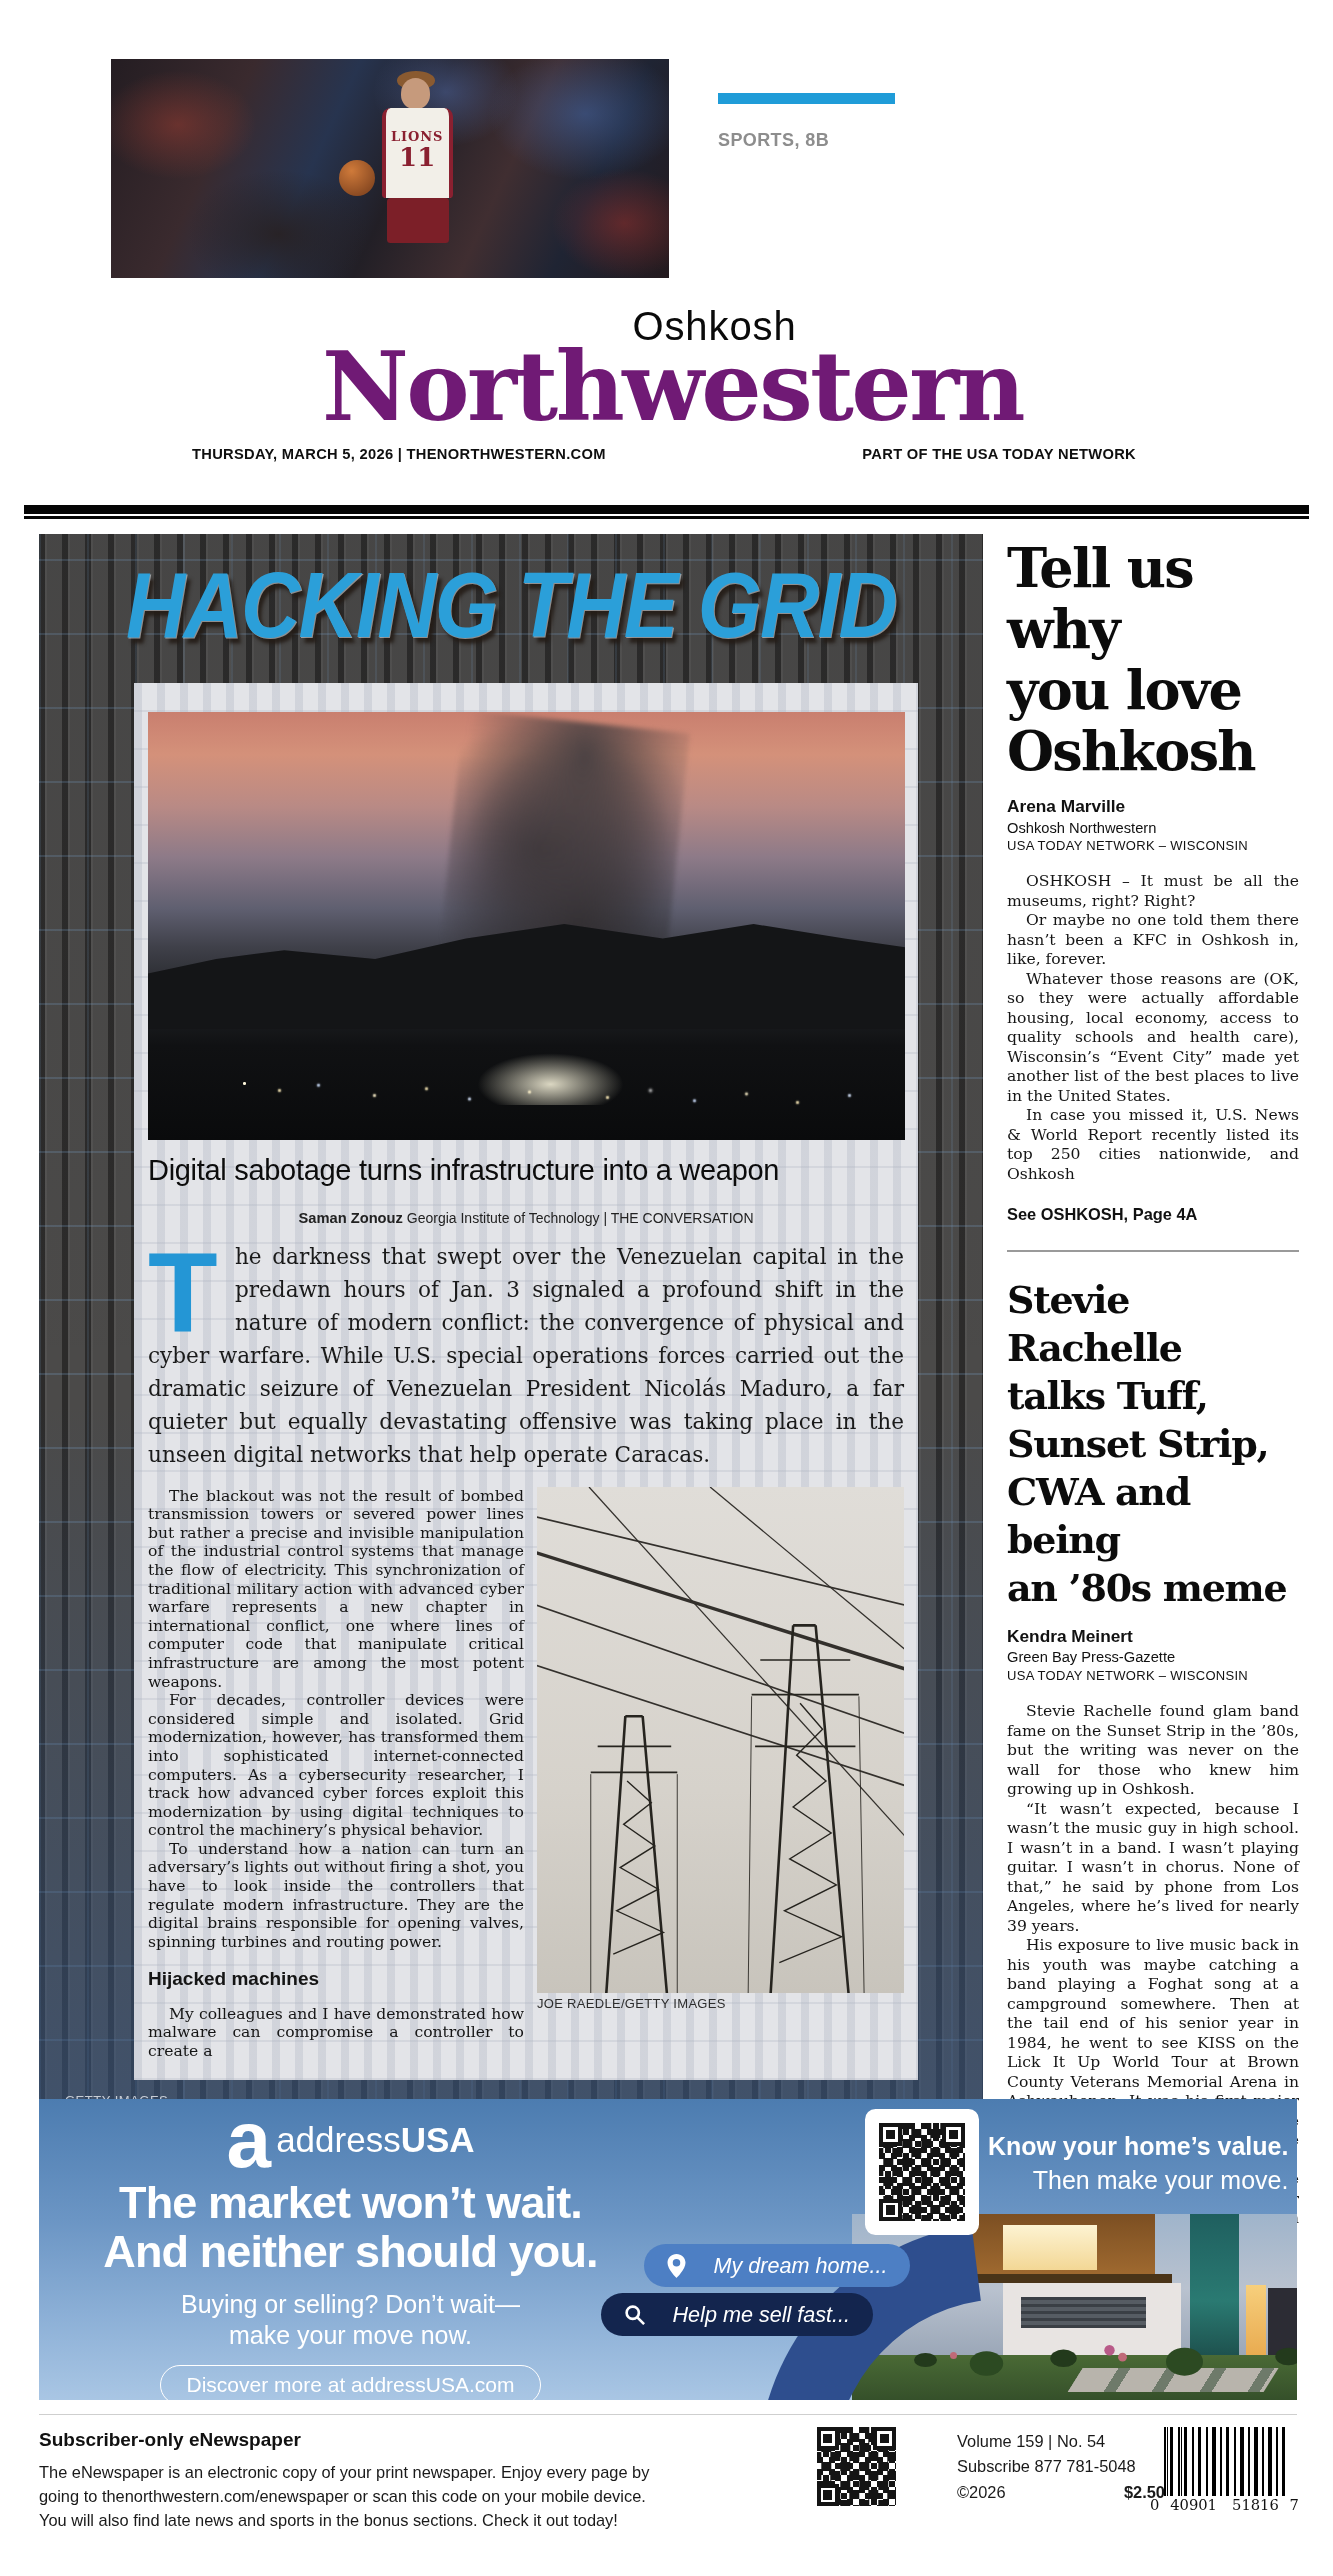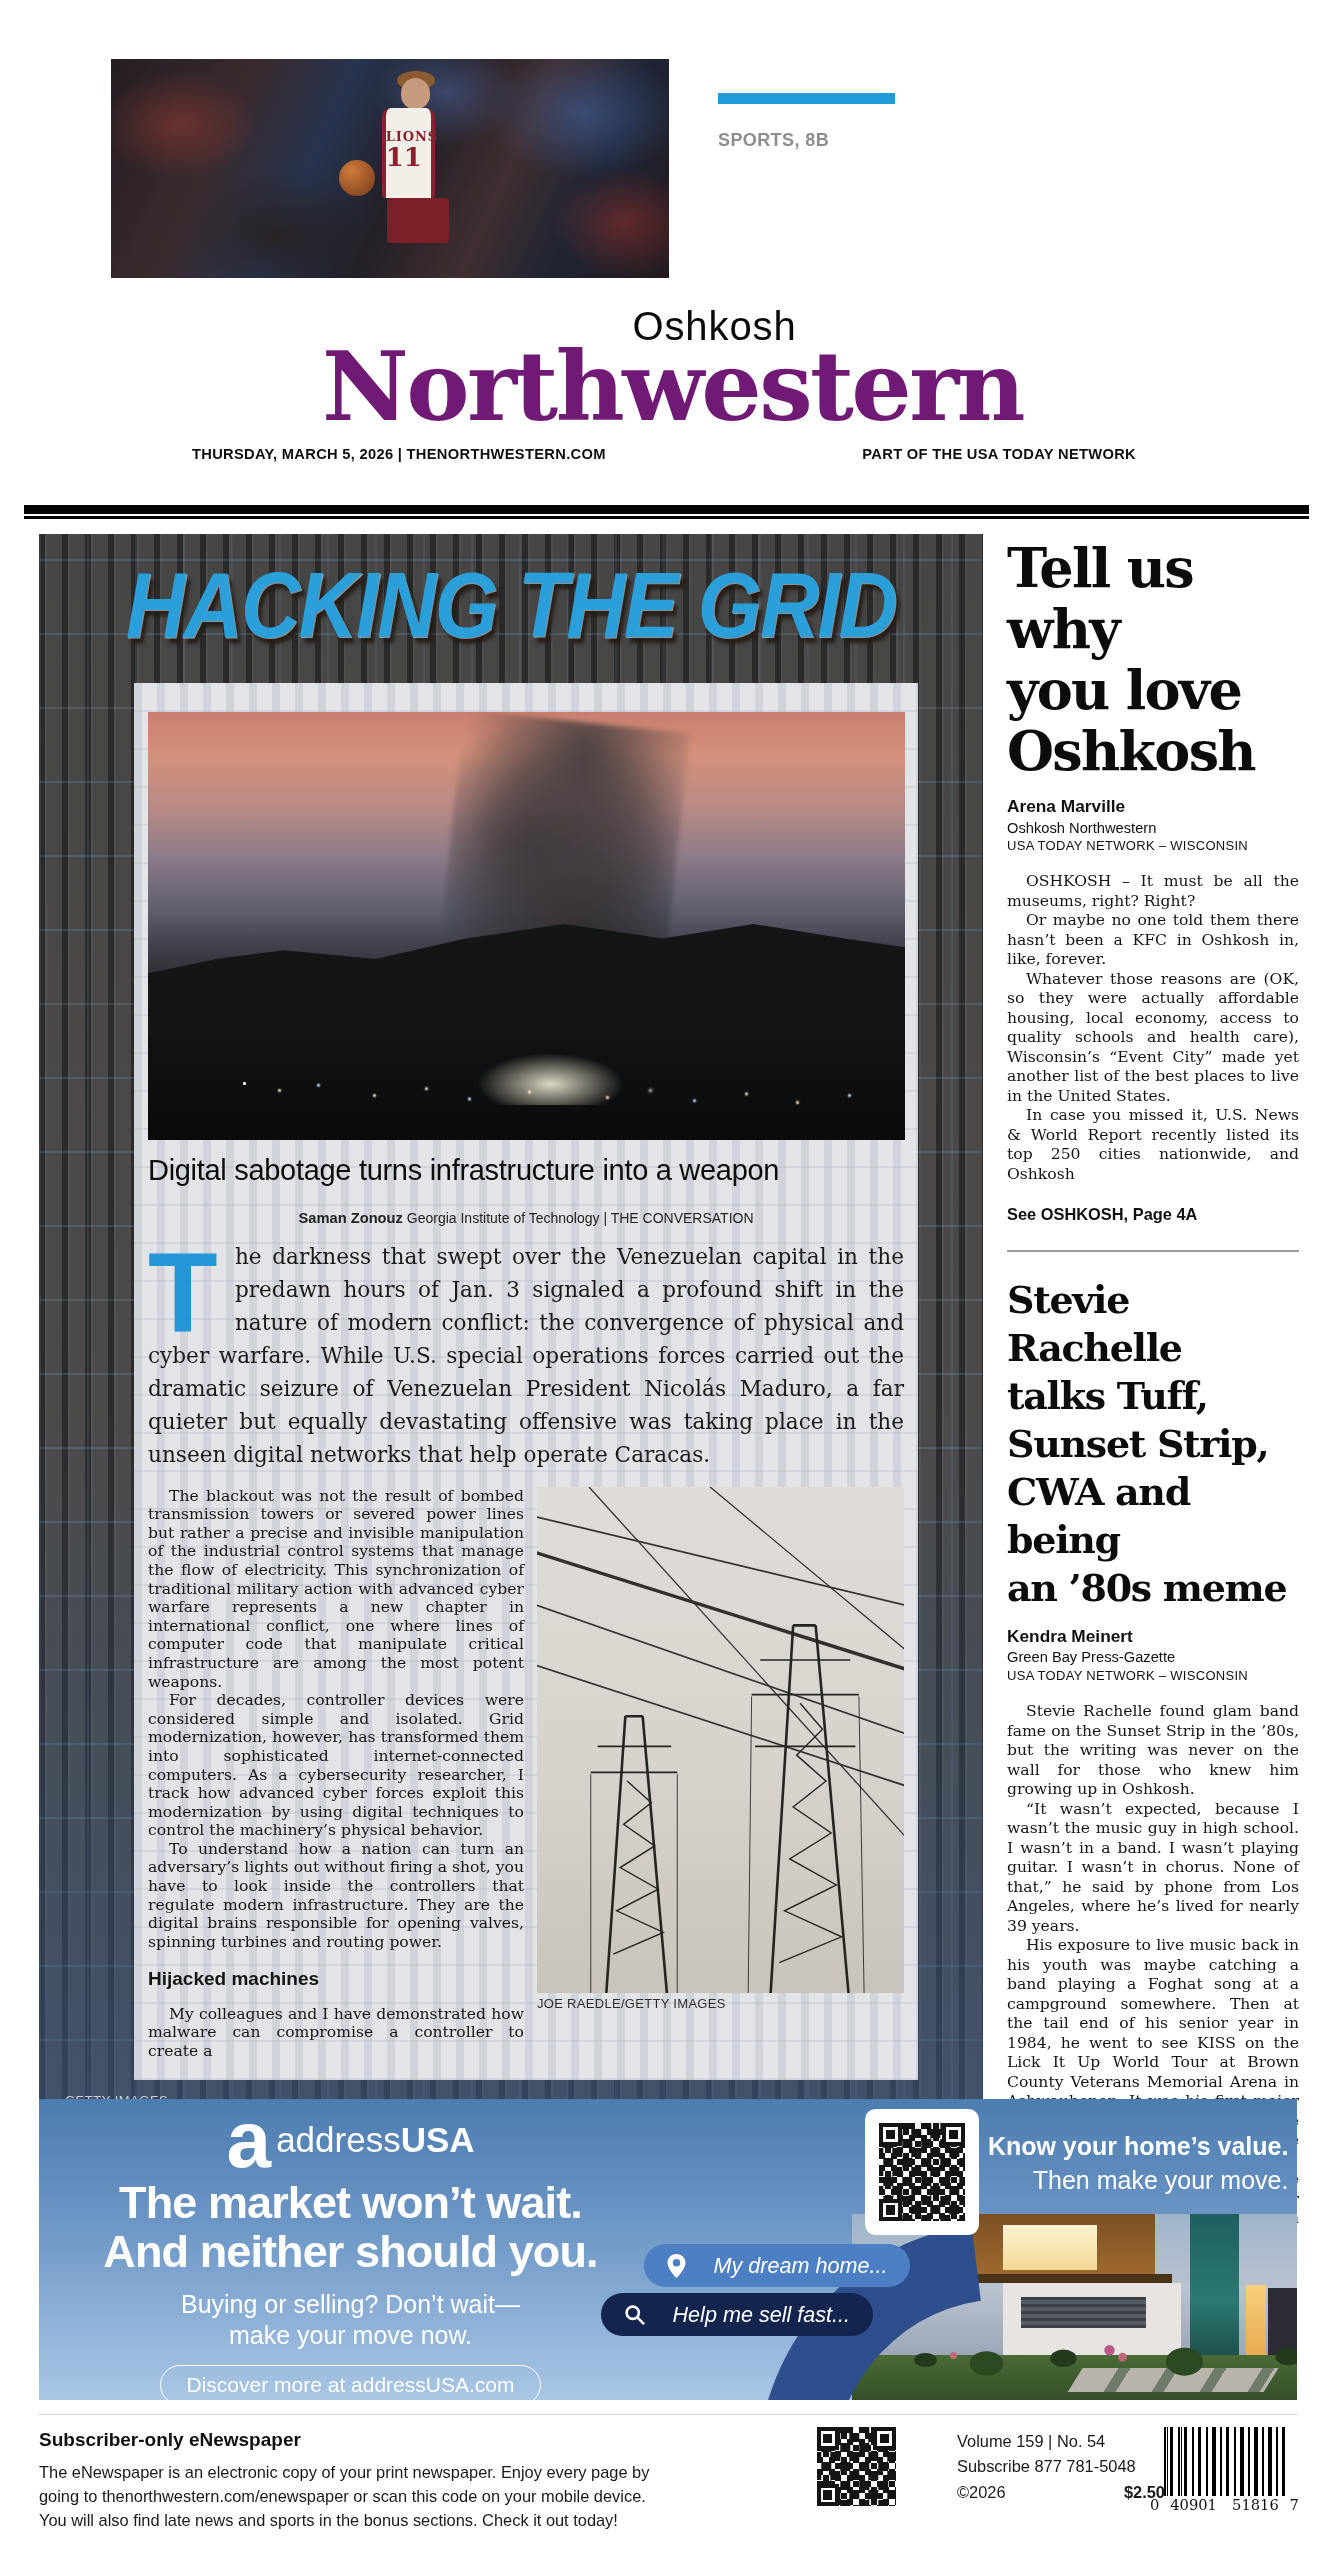--- a/index.html
+++ b/index.html
@@ -18,22 +18,22 @@
       radial-gradient(138px 95px at 85% 25%, rgba(70,110,180,.5), transparent 70%),
       radial-gradient(104px 78px at 60% 15%, rgba(90,120,190,.45), transparent 70%),
       radial-gradient(121px 86px at 30% 80%, rgba(40,30,28,.8), transparent 75%),
       radial-gradient(104px 78px at 92% 75%, rgba(160,50,45,.5), transparent 70%),
       linear-gradient(115deg,#241d22 0%,#3a2a2e 22%,#27344f 38%,#221f26 52%,#402e31 68%,#1f2433 82%,#241a1e 100%);
     overflow:hidden;
   }
   .tp-player { position:absolute; left:46%; top:8%; width:104px; height:100%; }
   .tp-head { position:absolute; left:33px; top:1.7px; width:29px; height:31px; border-radius:50% 50% 45% 45%; background:#c69a7c; }
   .tp-hair { position:absolute; left:29px; top:-5.2px; width:38px; height:19px; border-radius:50%; background:#8a5a30; }
-  .tp-jersey { position:absolute; left:14px; top:31px; width:53px; height:90px; border-radius:8.6px 8.6px 3.5px 3.5px;
-    background:#f2efe8; border-left:4.3px solid #8a2030; border-right:4.3px solid #8a2030; }
+  .tp-jersey { position:absolute; left:14px; top:31px; width:71px; height:90px; border-radius:8.6px 8.6px 3.5px 3.5px;
+    background:#f2efe8; border-left:4.3px solid #8a2030; border-right:4.3px solid #8a2030; text-align:center; }
   .tp-team { margin-top:22.5px; font:700 13px/1 "DejaVu Serif", serif; color:#8a2030; letter-spacing:0.9px; }
   .tp-num { font:700 26px/1.1 "DejaVu Serif", serif; color:#8a2030; }
   .tp-shorts { position:absolute; left:19px; top:121px; width:62px; height:45px; background:#7c1f28; border-radius:3.5px; }
   .tp-ball { position:absolute; left:-29px; top:83px; width:36px; height:36px; border-radius:50%;
     background:radial-gradient(circle at 35% 30%, #cf7a3a, #8a4a22 75%); }
   .teaser-text { position:absolute; left:718px; top:93px; width:553px; }
   .teaser-bar { width:177px; height:11.2px; margin-bottom:22.5px; }
   .teaser-headline { font-family:"DejaVu Serif", serif; font-weight:700; font-size:39px; line-height:1.12; color:#0d0d0d; letter-spacing:-0.9px; }
   .teaser-kicker { margin-top:26px; font-weight:700; font-size:18px; color:#8d8d8d; letter-spacing:0.4px; }
 

